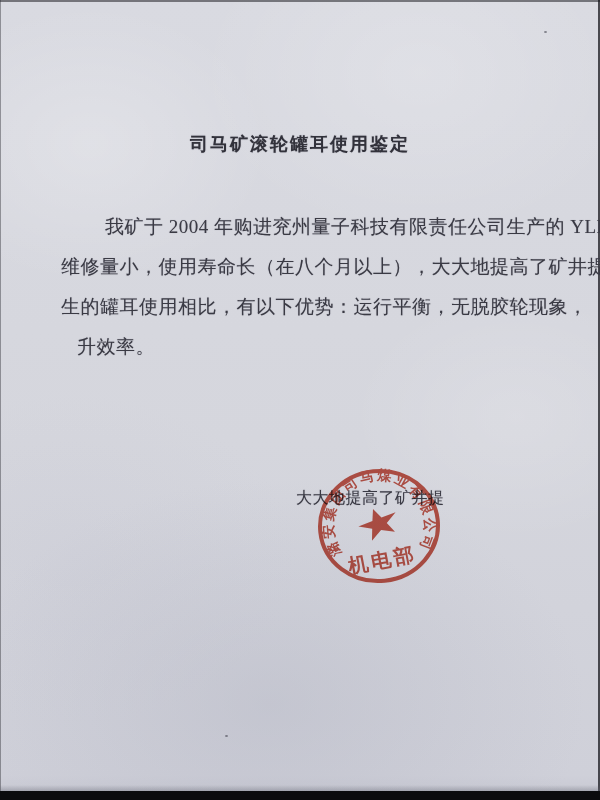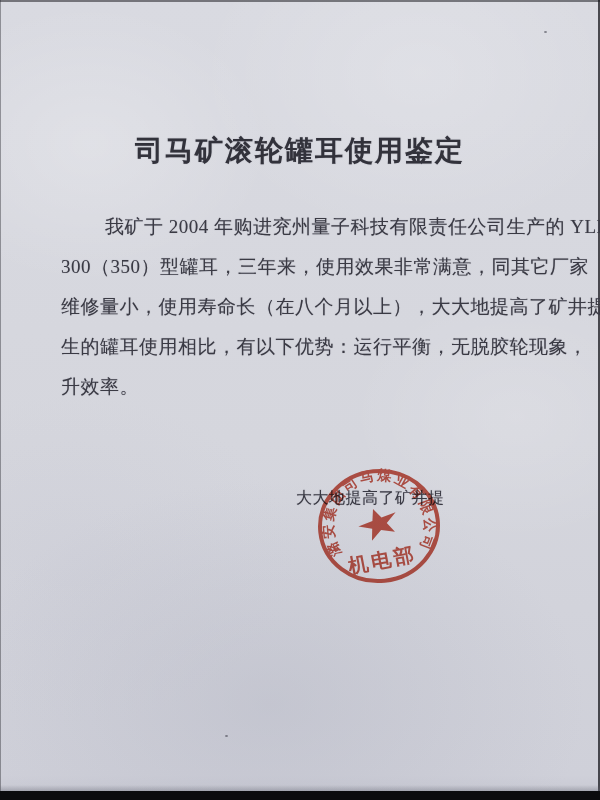--- a/index.html
+++ b/index.html
@@ -20,31 +20,31 @@
   .edge-right{position:absolute;top:0;right:0;width:2px;height:100%;background:rgba(24,24,30,0.75);}
   .edge-bottom{position:absolute;bottom:0;left:0;width:100%;height:9px;background:#0b0b0e;}
   .edge-bottom-shadow{position:absolute;bottom:9px;left:0;width:100%;height:6px;
     background:linear-gradient(180deg, rgba(110,112,124,0) 0%, rgba(96,98,112,0.35) 100%);}
   .speck{position:absolute;border-radius:50%;background:rgba(55,55,65,0.55);}
   .speck1{left:544px;top:31px;width:3px;height:2px;}
   .speck2{left:225px;top:735px;width:3px;height:2px;}
 
   .title{
     position:absolute;top:132px;left:0;width:100%;text-align:center;
-    font-size:28px;font-weight:700;letter-spacing:2px;color:#32323b;
+    font-size:18px;font-weight:700;letter-spacing:2px;color:#32323b;
     text-shadow:0 0 1px rgba(60,60,75,0.45);
   }
   .body-text{
     position:absolute;left:61px;top:207px;width:468px;
     font-size:19px;line-height:40px;color:#3a3a44;
     text-shadow:0 0 1px rgba(70,70,85,0.35);
   }
   .body-line{height:40px;text-align:justify;text-align-last:justify;letter-spacing:0.5px;white-space:nowrap;}
   .body-line.indent{padding-left:44px;}
-  .body-line.last{text-align-last:left;white-space:normal;}
+  .body-line.last{text-align-last:left;white-space:normal;margin-left:16px;}
 
   .sig-company{
     position:absolute;left:296px;top:488px;
     font-size:16px;color:#3a3a44;letter-spacing:0.5px;
     text-shadow:0 0 1px rgba(70,70,85,0.35);
   }
   .sig-date{
     position:absolutes;position:absolute;left:271px;top:530px;
     font-size:16px;color:#3a3a44;letter-spacing:1.5px;
     text-shadow:0 0 1px rgba(70,70,85,0.35);
@@ -65,21 +65,20 @@
   <div class="edge-right"></div>
   <div class="edge-bottom-shadow"></div>
   <div class="edge-bottom"></div>
   <div class="speck speck1"></div>
   <div class="speck speck2"></div>
 
   <div class="title">司马矿滚轮罐耳使用鉴定</div>
 
   <div class="body-text">
     <div class="body-line indent">我矿于 2004 年购进兖州量子科技有限责任公司生产的 YLD-</div>
-    <div class="body-line">300（350）型罐耳，三年来，使用效果非常满意，同其它厂家</div>
     <div class="body-line">维修量小，使用寿命长（在八个月以上），大大地提高了矿井提</div>
     <div class="body-line">生的罐耳使用相比，有以下优势：运行平衡，无脱胶轮现象，</div>
     <div class="body-line last">升效率。</div>
   </div>
 
   <div class="sig-company">大大地提高了矿井提</div>
 
   <svg class="stamp" viewBox="0 0 190 160" xmlns="http://www.w3.org/2000/svg">
     <defs>
       <path id="ring-path" d="M 51.3 102.4 A 46 46 0 1 1 126.7 102.4" fill="none"></path>

